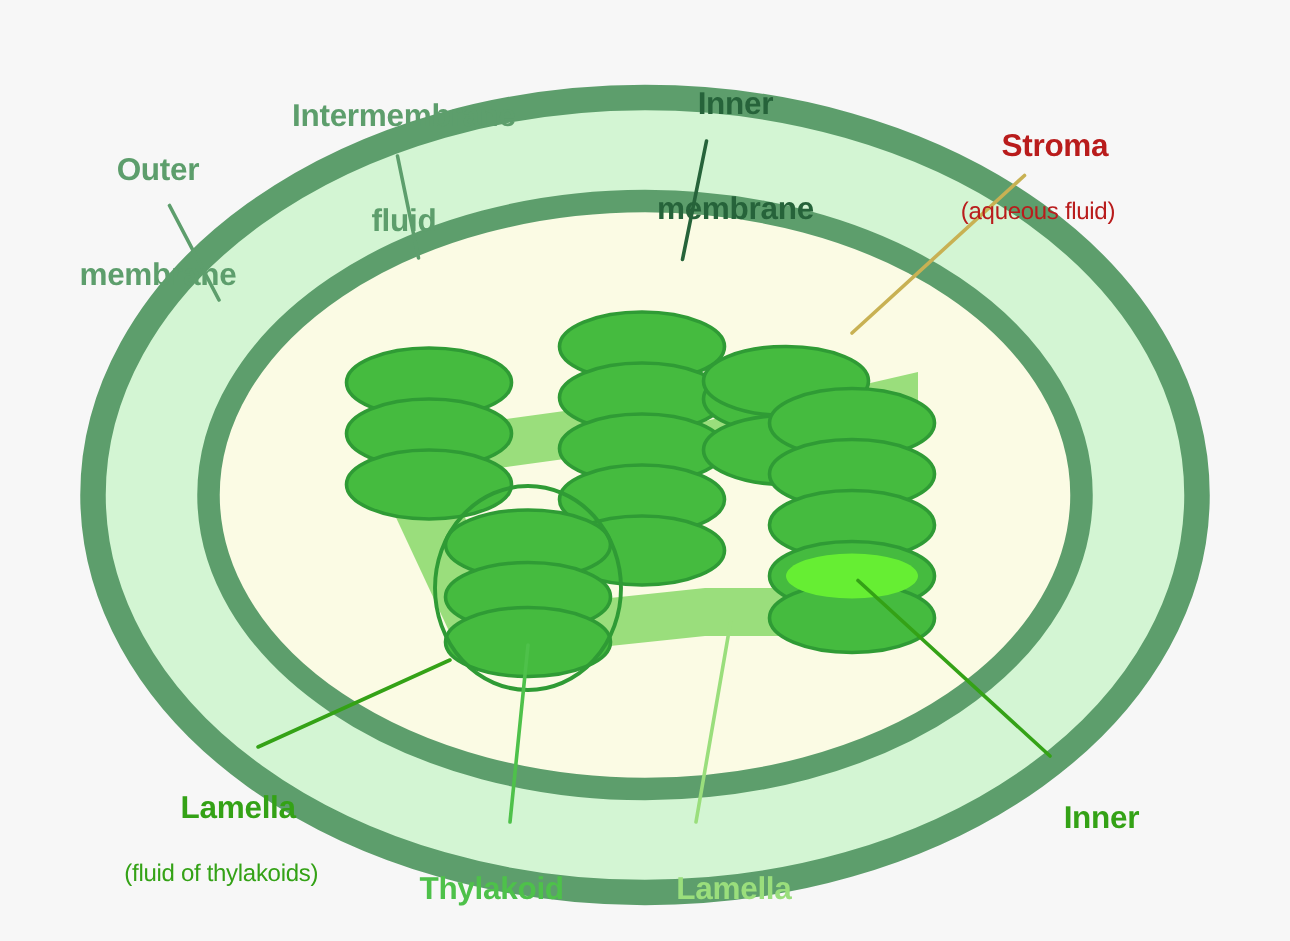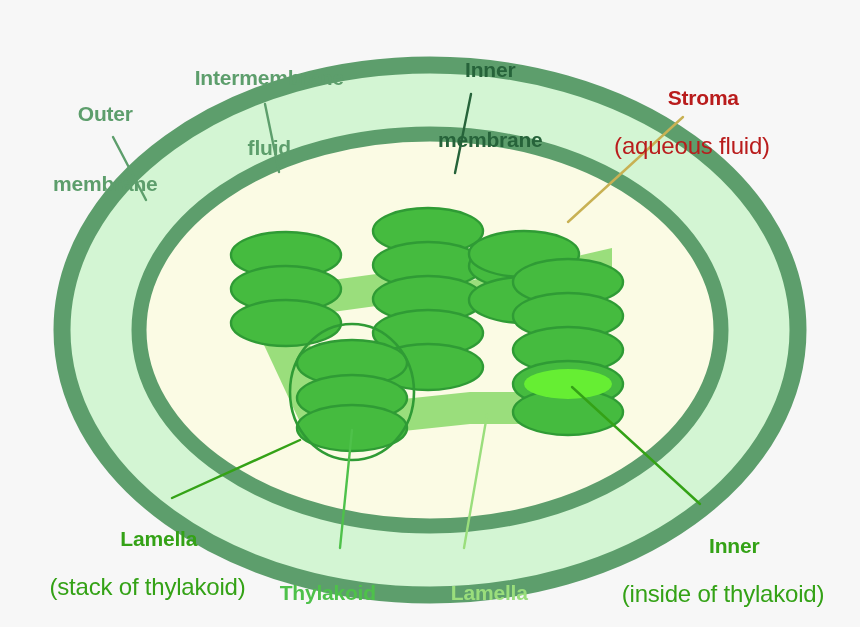--- a/index.html
+++ b/index.html
@@ -28,21 +28,21 @@
     position: absolute;
     font-weight: bold;
     font-size: 21px;
     line-height: 1.12;
     white-space: pre;
     letter-spacing: -0.2px;
   }
   .lbl .sub {
     display: block;
     font-weight: normal;
-    font-size: 24px;
+    font-size: 16px;
   }
   .ta-c { text-align: center; }
 </style>
 </head>
 <body>
 
 <div id="stage">
 
   <svg id="diagram-svg" viewBox="0 0 860 627">
 
@@ -121,29 +121,28 @@
     <span>membrane</span>
   </div>
 
   <div class="lbl ta-c" style="left:597px; top:62px; width:190px; color:#b91c1c;">
     <span>Stroma</span>
     <span class="sub">(aqueous fluid)</span>
   </div>
 
   <div class="lbl ta-c" style="left:20px; top:503px; width:255px; color:#34a216;">
     <span>Lamella</span>
-    <span class="sub">(stack of thylakoid)</span>
+    <span class="sub">(fluid of thylakoids)</span>
   </div>
 
   <div class="lbl ta-c" style="left:249px; top:557px; width:135px; color:#4ec14a;">
     <span>Thylakoid</span>
   </div>
 
   <div class="lbl ta-c" style="left:418px; top:557px; width:120px; color:#9ade7c;">
     <span>Lamella</span>
   </div>
 
   <div class="lbl ta-c" style="left:598px; top:510px; width:250px; color:#34a216;">
     <span>Inner</span>
-    <span class="sub">(inside of thylakoid)</span>
   </div>
 
 </div>
 
 </body></html>

